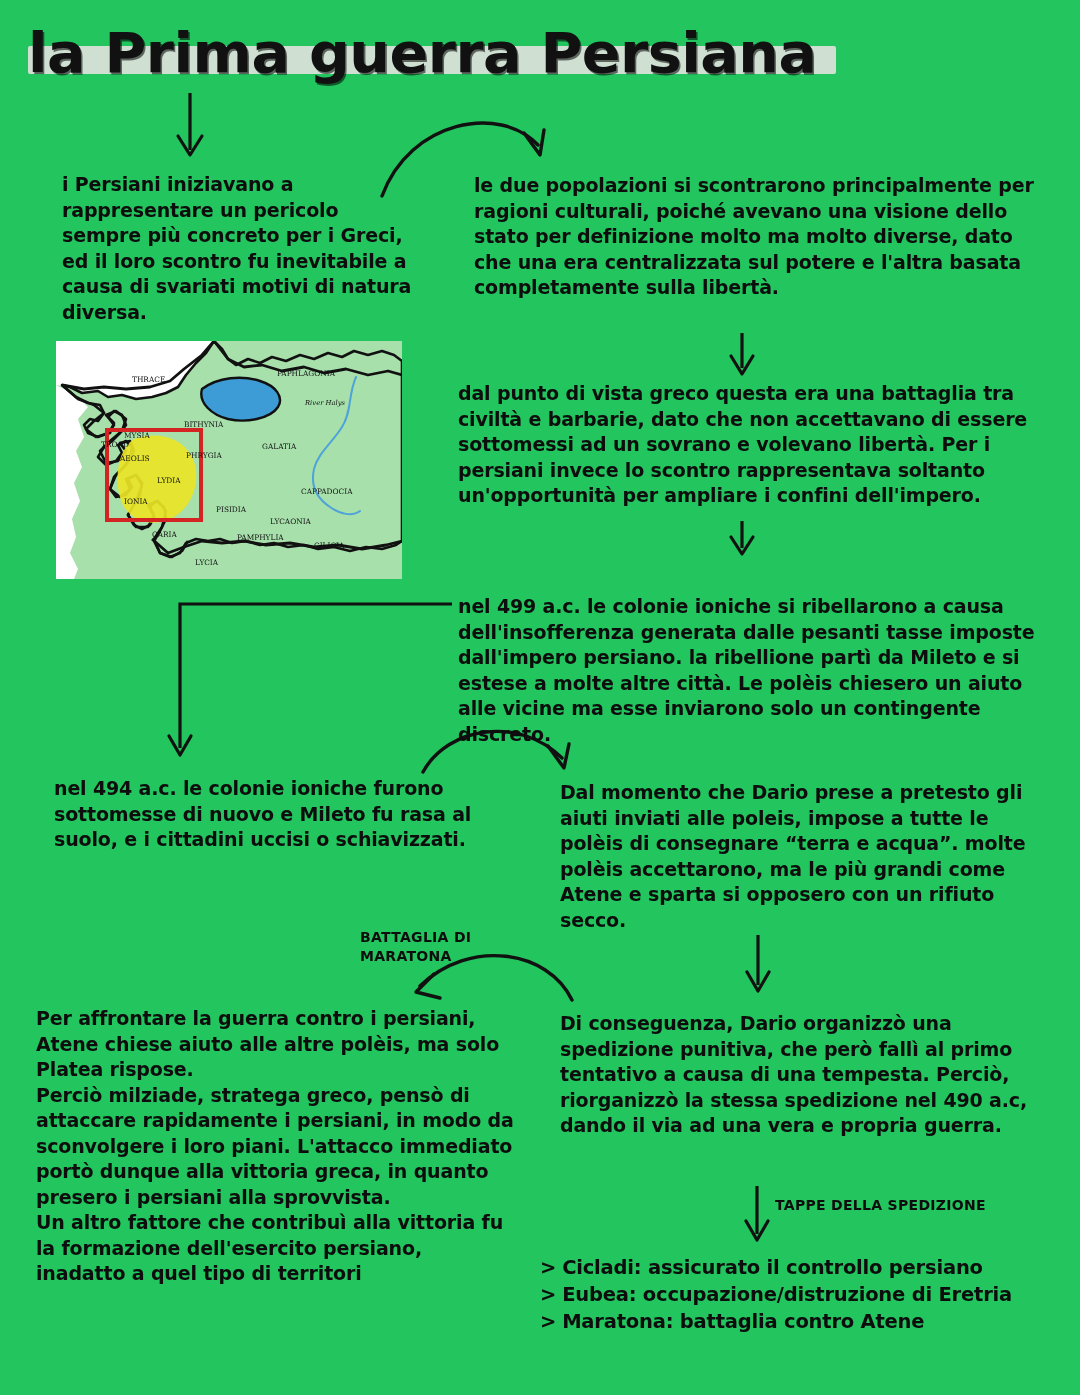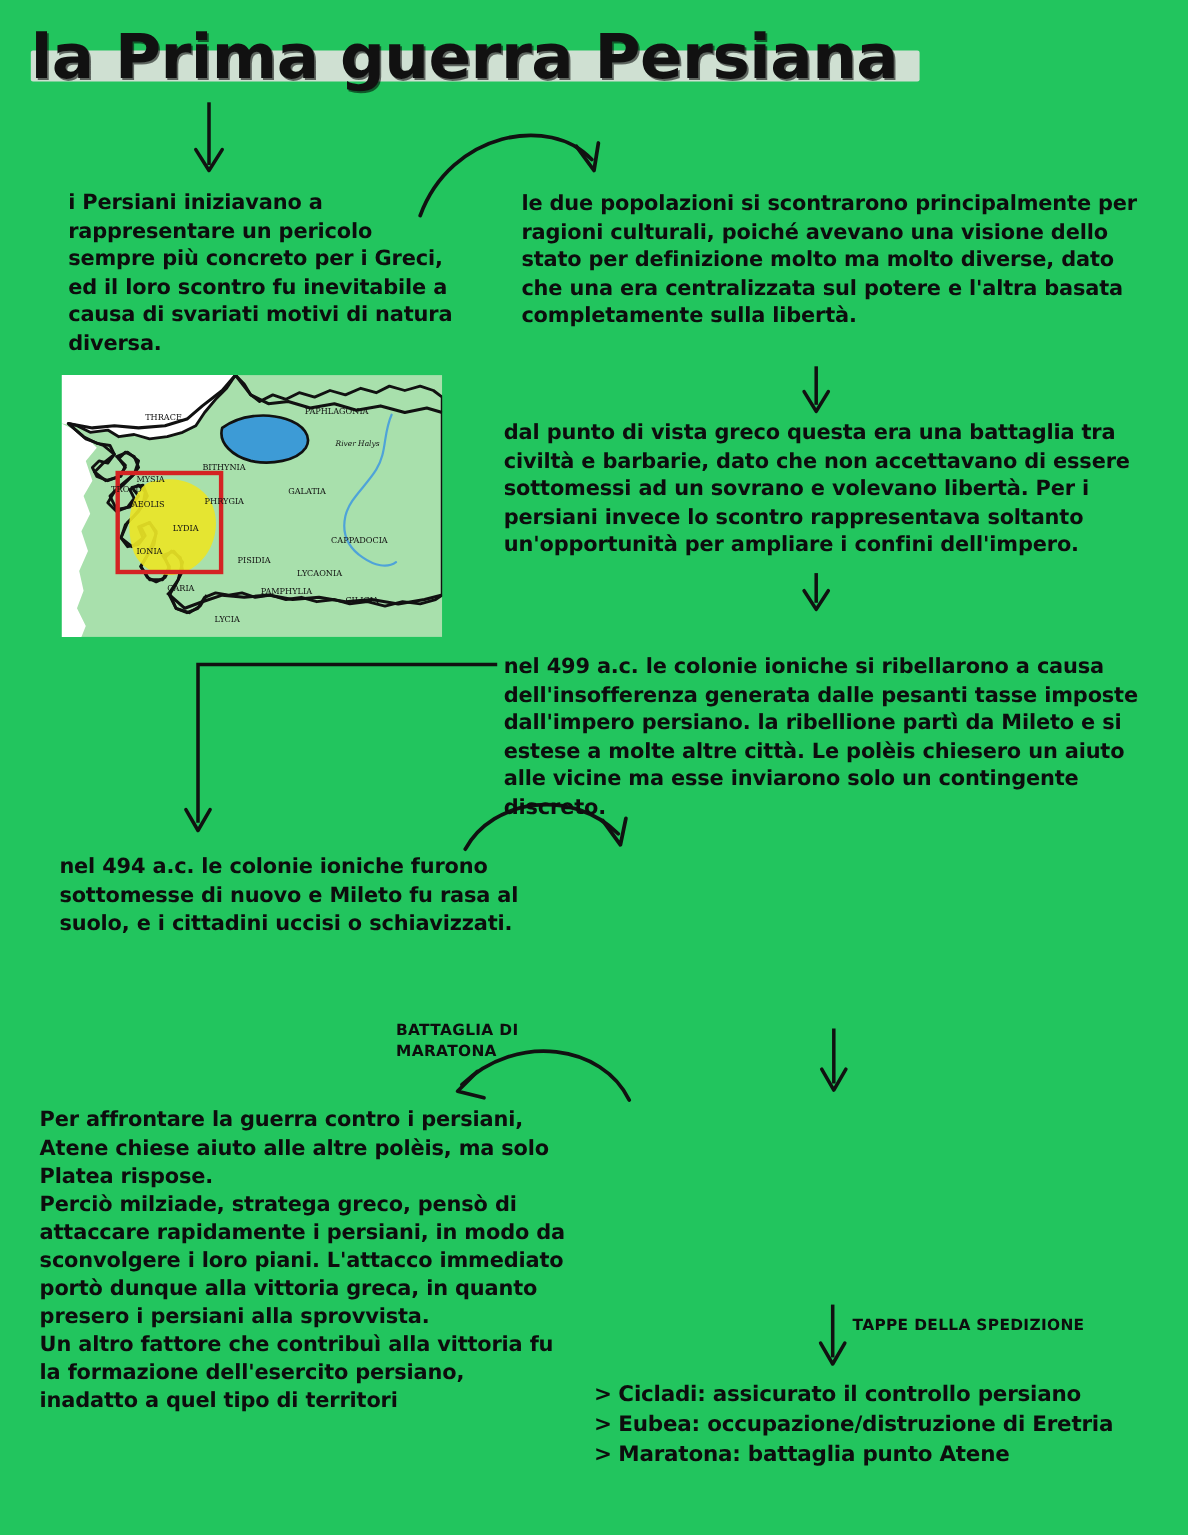--- a/index.html
+++ b/index.html
@@ -186,37 +186,39 @@
       <path d="M757,1186 L757,1234" fill="none" stroke="#111" stroke-width="3.2"></path>
       <path d="M746,1221 L757,1240 L768,1221" fill="none" stroke="#111" stroke-width="3.2" stroke-linecap="round" stroke-linejoin="round"></path>
     </g>
   </svg>
 
   <div class="tb" id="b-persiani">i Persiani iniziavano a rappresentare un pericolo sempre più concreto per i Greci, ed il loro scontro fu inevitabile a causa di svariati motivi di natura diversa.</div>
   <div class="tb" id="b-popolazioni">le due popolazioni si scontrarono principalmente per ragioni culturali, poiché avevano una visione dello stato per definizione molto ma molto diverse, dato che una era centralizzata sul potere e l'altra basata completamente sulla libertà.</div>
   <div class="tb" id="b-greco">dal punto di vista greco questa era una battaglia tra civiltà e barbarie, dato che non accettavano di essere sottomessi ad un sovrano e volevano libertà. Per i persiani invece lo scontro rappresentava soltanto un'opportunità per ampliare i confini dell'impero.</div>
   <div class="tb" id="b-499">nel 499 a.c. le colonie ioniche si ribellarono a causa dell'insofferenza generata dalle pesanti tasse imposte dall'impero persiano. la ribellione partì da Mileto e si estese a molte altre città. Le polèis chiesero un aiuto alle vicine ma esse inviarono solo un contingente discreto.</div>
   <div class="tb" id="b-494">nel 494 a.c. le colonie ioniche furono sottomesse di nuovo e Mileto fu rasa al suolo, e i cittadini uccisi o schiavizzati.</div>
+  <div class="tb" id="b-dario">Dal momento che Dario prese a pretesto gli aiuti inviati alle poleis, impose a tutte le polèis di consegnare “terra e acqua”. molte polèis accettarono, ma le più grandi come Atene e sparta si opposero con un rifiuto secco.</div>
   <div class="tb" id="b-maratona">Per affrontare la guerra contro i persiani, Atene chiese aiuto alle altre polèis, ma solo Platea rispose.
 Perciò milziade, stratega greco, pensò di attaccare rapidamente i persiani, in modo da sconvolgere i loro piani. L'attacco immediato portò dunque alla vittoria greca, in quanto presero i persiani alla sprovvista.
 Un altro fattore che contribuì alla vittoria fu la formazione dell'esercito persiano, inadatto a quel tipo di territori</div>
+  <div class="tb" id="b-conseg">Di conseguenza, Dario organizzò una spedizione punitiva, che però fallì al primo tentativo a causa di una tempesta. Perciò, riorganizzò la stessa spedizione nel 490 a.c, dando il via ad una vera e propria guerra.</div>
 
   <div class="small-cap" id="lbl-battaglia">BATTAGLIA DI
 MARATONA</div>
   <div class="small-cap" id="lbl-tappe">TAPPE DELLA SPEDIZIONE</div>
 
   <div id="tappe-list">
     <div class="tappa">
       <span class="mk">&gt;</span><span>Cicladi: assicurato il controllo persiano</span>
     </div>
     <div class="tappa">
       <span class="mk">&gt;</span><span>Eubea: occupazione/distruzione di Eretria</span>
     </div>
     <div class="tappa">
-      <span class="mk">&gt;</span><span>Maratona: battaglia punto Atene</span>
+      <span class="mk">&gt;</span><span>Maratona: battaglia contro Atene</span>
     </div>
   </div>
 
   <div id="map-box">
     <svg width="346" height="238" viewBox="0 0 346 238" xmlns="http://www.w3.org/2000/svg">
 
       <rect x="0" y="0" width="346" height="238" fill="#a8e0ac"></rect>
 
       <g fill="#ffffff">
         <path d="M0,0 L0,44 L14,46 L26,52 L42,50 L52,56 L66,54 L80,58 L96,56 L110,52

